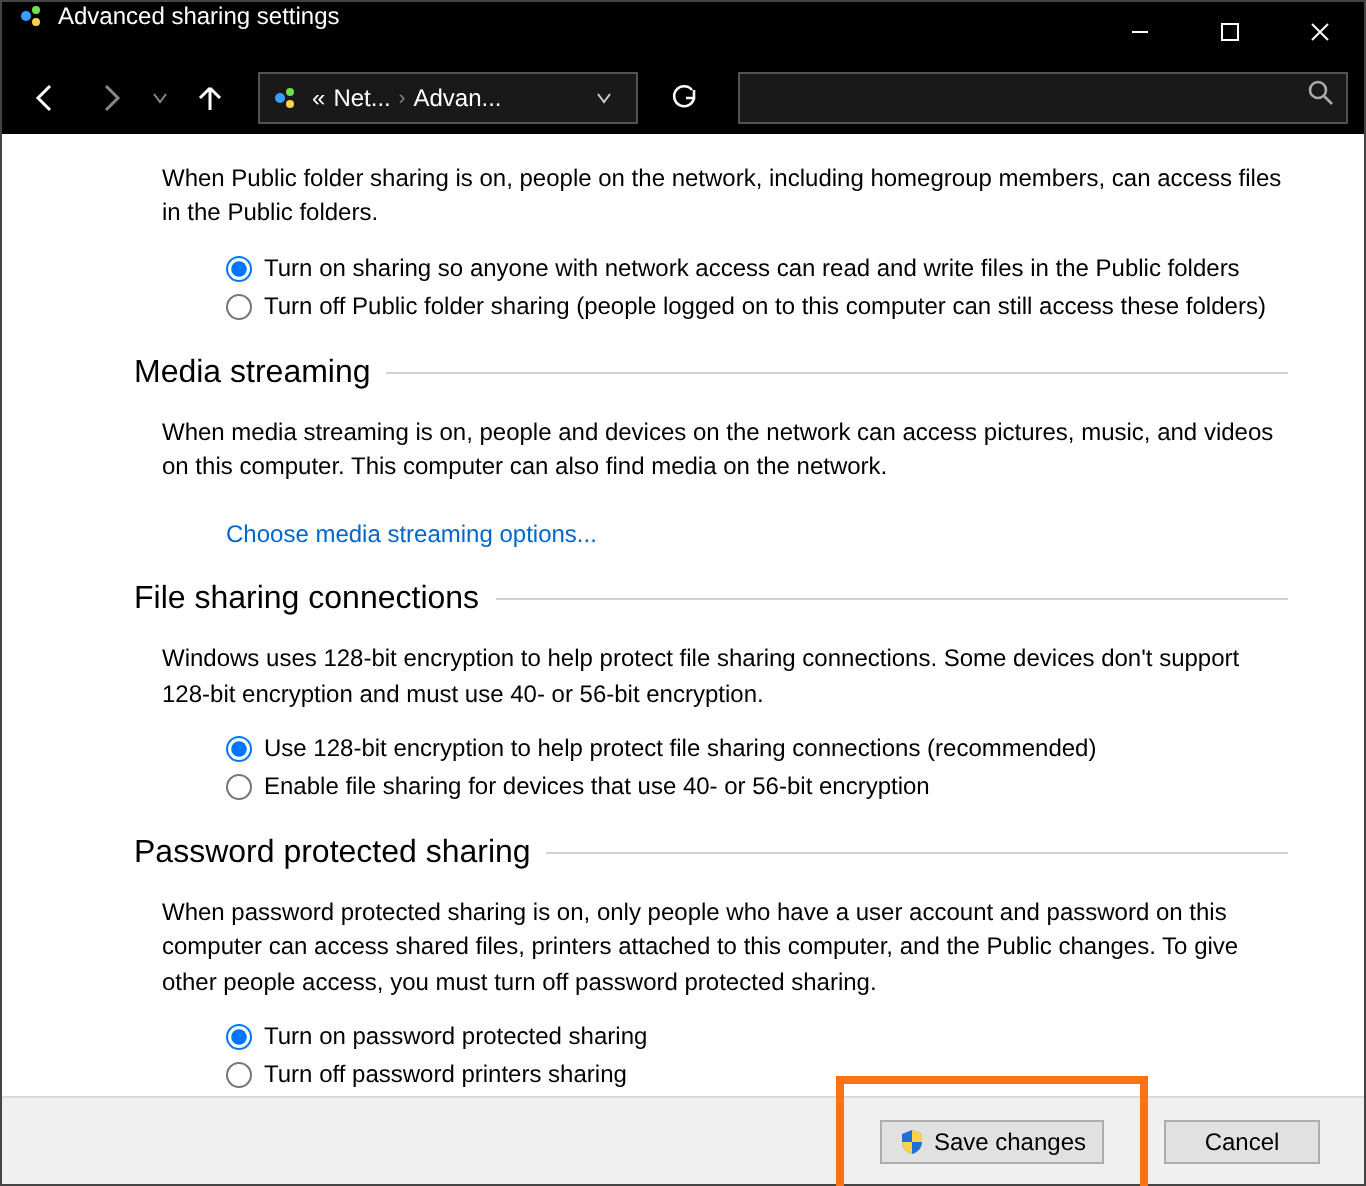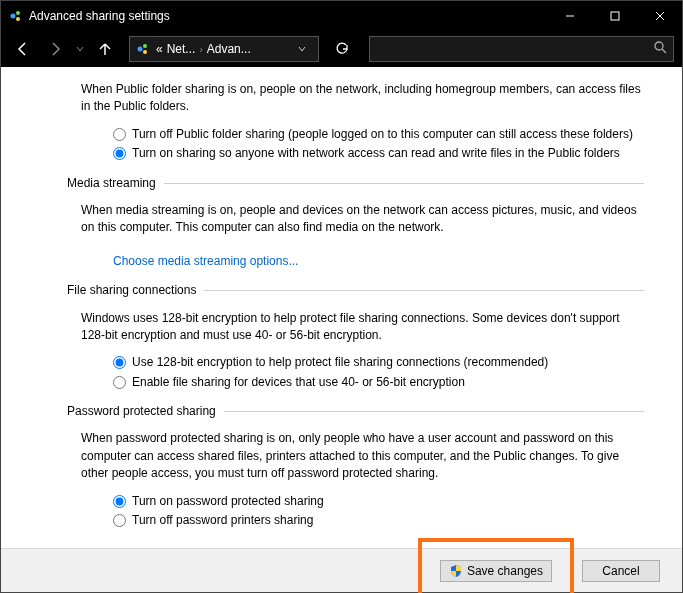--- a/index.html
+++ b/index.html
@@ -1,18 +1,18 @@
 <!DOCTYPE html>
 <html><head>
 <meta charset="utf-8">
 <style>
 * { margin: 0; padding: 0; box-sizing: border-box; font-family: "Segoe UI", Tahoma, sans-serif; }
 html, body { width: 683px; height: 593px; overflow: hidden; background: #fff; }
 .window { width: 683px; height: 593px; display: flex; flex-direction: column; border: 1px solid #444; }
-.titlebar { background: #000; color: #fff; height: 30px; display: flex; align-items: center; padding-left: 8px; font-size: 12px; }
+.titlebar { background: #000; color: #fff; height: 30px; display: flex; align-items: flex-start; padding-left: 8px; font-size: 12px; }
 .titlebar .app-icon { width: 14px; height: 14px; margin-right: 6px; display: flex; align-items: center; justify-content: center; }
 .titlebar .title { flex: 1; }
 .titlebar .win-controls { display: flex; height: 100%; }
 .titlebar .win-btn { width: 45px; height: 100%; display: flex; align-items: center; justify-content: center; cursor: pointer; color: #fff; }
 .titlebar .win-btn svg { stroke: #fff; }
 .navbar { background: #000; height: 36px; display: flex; align-items: center; padding: 0 8px; gap: 4px; }
 .nav-btn { width: 28px; height: 28px; display: flex; align-items: center; justify-content: center; color: #fff; cursor: pointer; }
 .breadcrumb { flex: 0 0 auto; display: flex; align-items: center; background: #191919; border: 1px solid #535353; height: 26px; padding: 0 6px; color: #ccc; font-size: 12px; gap: 4px; margin-left: 6px; min-width: 190px; }
 .breadcrumb .crumb { color: #fff; white-space: nowrap; }
 .breadcrumb .chev { color: #888; font-size: 10px; }
@@ -20,21 +20,21 @@
 .searchbox { flex: 1; display: flex; align-items: center; background: #191919; border: 1px solid #535353; height: 26px; margin-left: 10px; padding: 0 6px; }
 .searchbox input { flex: 1; background: transparent; border: none; color: #fff; font-size: 12px; outline: none; }
 .search-icon { color: #aaa; }
 .refresh-btn { width: 26px; height: 26px; display:flex; align-items:center; justify-content:center; color:#fff; margin-left: 6px; cursor:pointer; }
 .content { flex: 1; background: #fff; overflow-y: auto; padding: 14px 38px 10px 66px; color: #000; font-size: 12px; line-height: 1.45; }
 .desc { margin-left: 14px; margin-bottom: 10px; }
 .radiogroup { margin-left: 46px; margin-bottom: 10px; }
 .radio-row { display: flex; align-items: flex-start; gap: 6px; margin-bottom: 2px; }
 .radio-row input[type=radio] { margin-top: 2px; flex-shrink: 0; }
 .section-head { display: flex; align-items: center; margin: 12px 0 10px 0; }
-.section-head .sh-label { font-size: 12px; color: #000; white-space: nowrap; padding-right: 8px; }
+.section-head .sh-label { font-size: 16px; color: #000; white-space: nowrap; padding-right: 8px; }
 .section-head .sh-line { flex: 1; height: 1px; background: #d0d0d0; }
 .link { color: #0066cc; cursor: pointer; margin-left: 46px; display: inline-block; margin-top: 6px; }
 .footer { height: 44px; border-top: 1px solid #d9d9d9; background: #f0f0f0; display: flex; align-items: center; justify-content: flex-end; padding-right: 22px; gap: 8px; }
 .footer .btn { height: 22px; min-width: 78px; border: 1px solid #adadad; background: #e1e1e1; font-size: 12px; display: flex; align-items: center; justify-content: center; cursor: pointer; padding: 0 8px; gap: 4px; }
 .highlight { border: 4px solid #f97316; padding: 18px; }
 .shield { width: 14px; height: 14px; display:inline-flex; }
 .dd-btn { width:20px; height:24px; display:flex; align-items:center; justify-content:center; color:#ccc; cursor:pointer; margin-left:auto;}
 </style>
 </head>
 <body>
@@ -125,26 +125,26 @@
             <line x1="8" y1="8" x2="12" y2="12" stroke="#aaa" stroke-width="1.3"></line>
           </svg></span>
     </div>
   </div>
 
   <div class="content">
 
     <div class="desc">When Public folder sharing is on, people on the network, including homegroup members, can access files in the Public folders.</div>
     <div class="radiogroup">
       <label class="radio-row">
+        <input type="radio" name="pf" checked="" style="">
+        <span>Turn on sharing so anyone with network access can read and write files in the Public folders</span>
+      </label>
+      <label class="radio-row">
         <input type="radio" name="pf" style="">
         <span>Turn off Public folder sharing (people logged on to this computer can still access these folders)</span>
-      </label>
-      <label class="radio-row">
-        <input type="radio" name="pf" checked="" style="">
-        <span>Turn on sharing so anyone with network access can read and write files in the Public folders</span>
       </label>
     </div>
 
     <div class="section-head">
       <span class="sh-label">Media streaming</span>
       <span class="sh-line"></span>
     </div>
     <div class="desc">When media streaming is on, people and devices on the network can access pictures, music, and videos on this computer. This computer can also find media on the network.</div>
     <a class="link">Choose media streaming options...</a>
 

